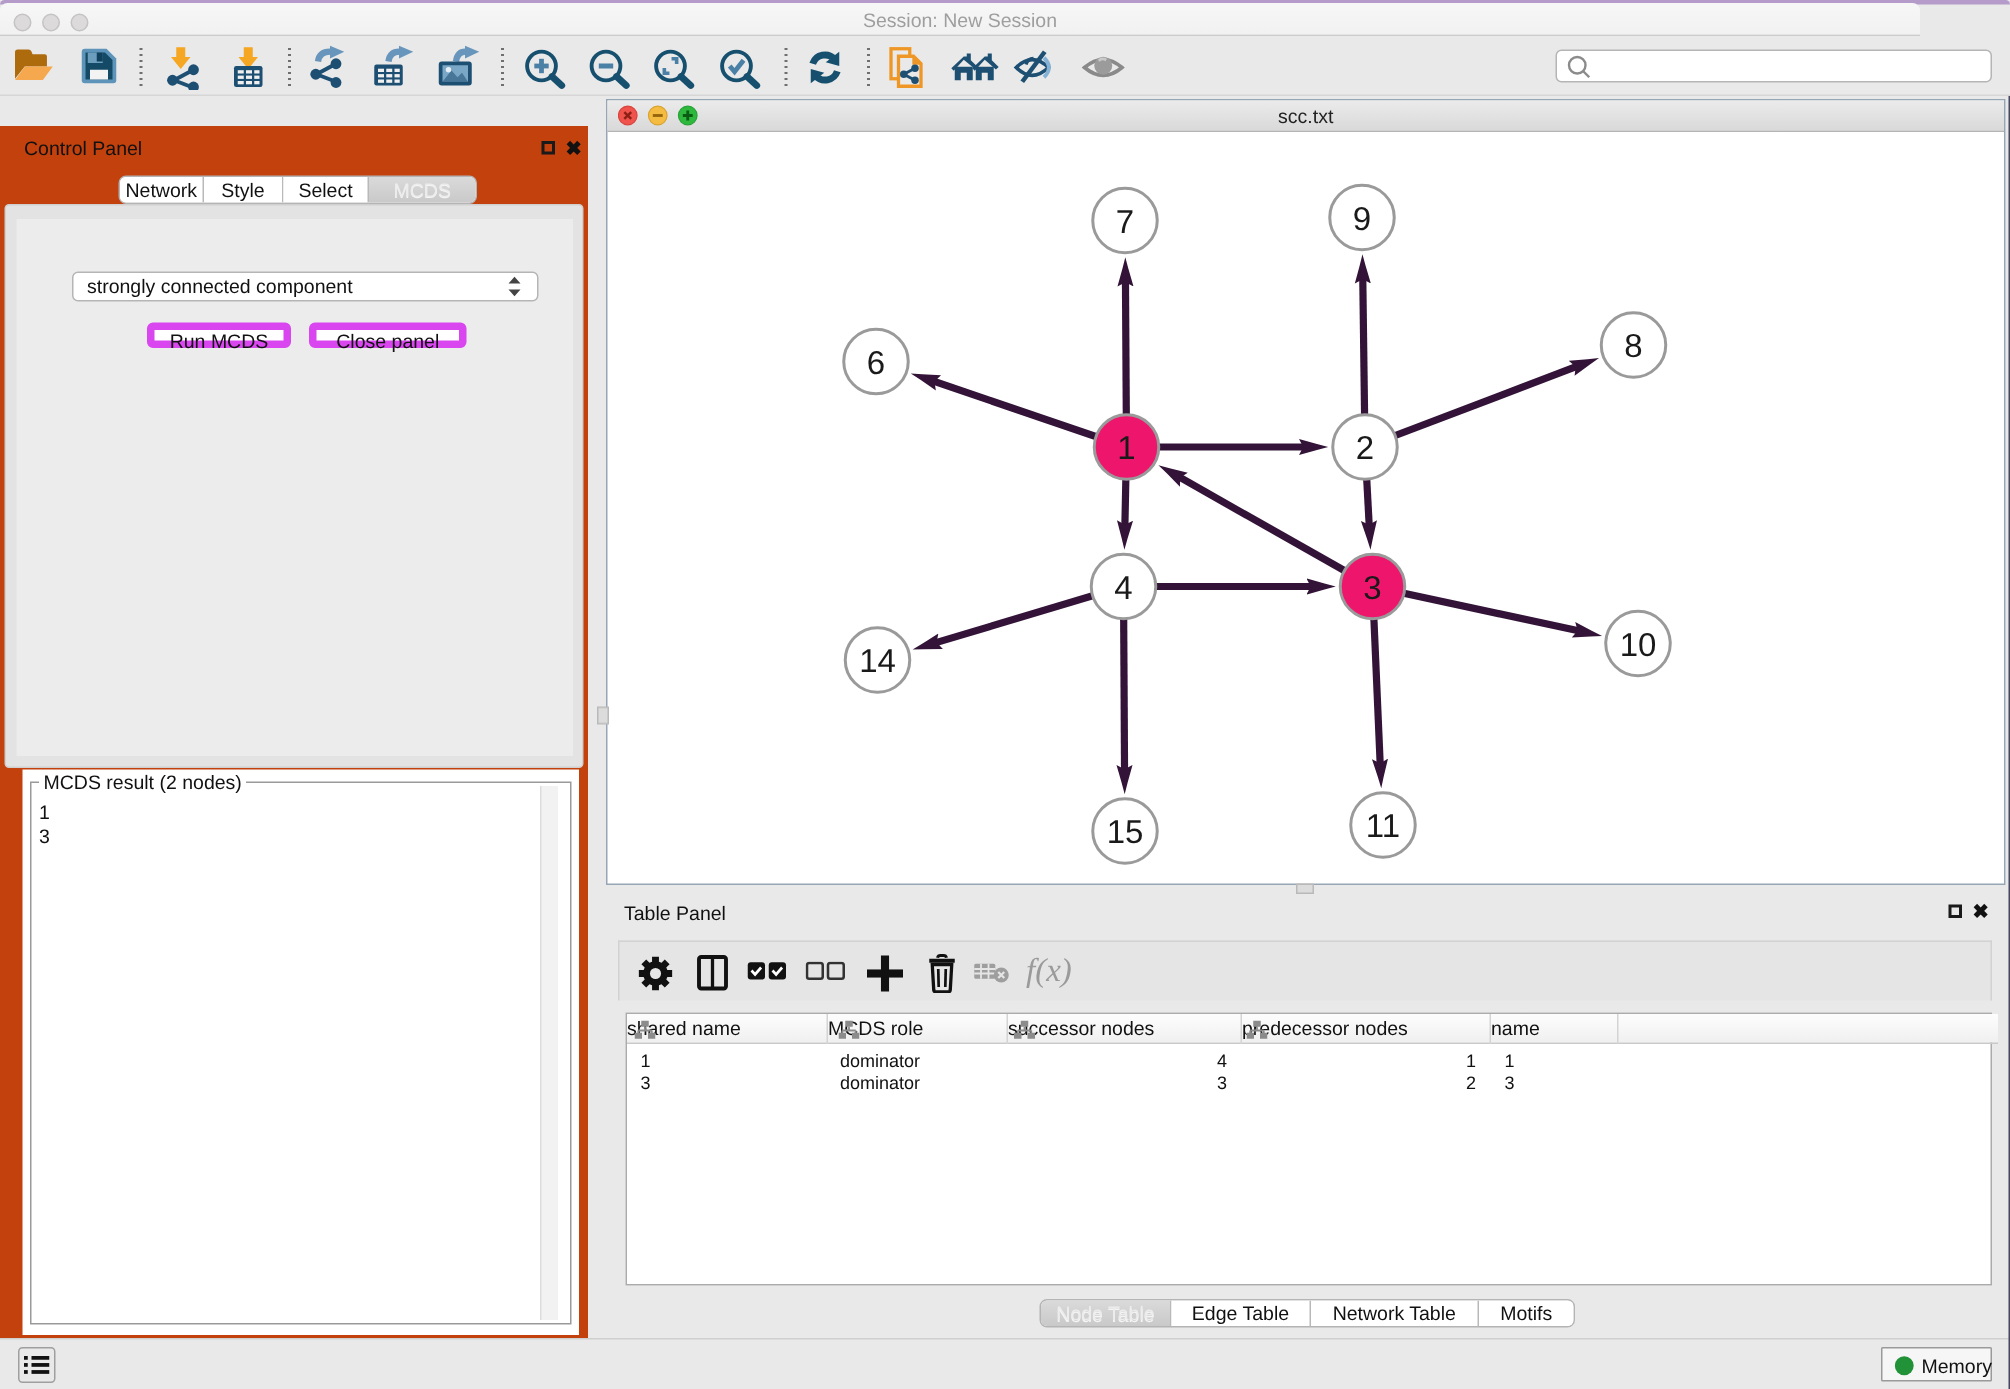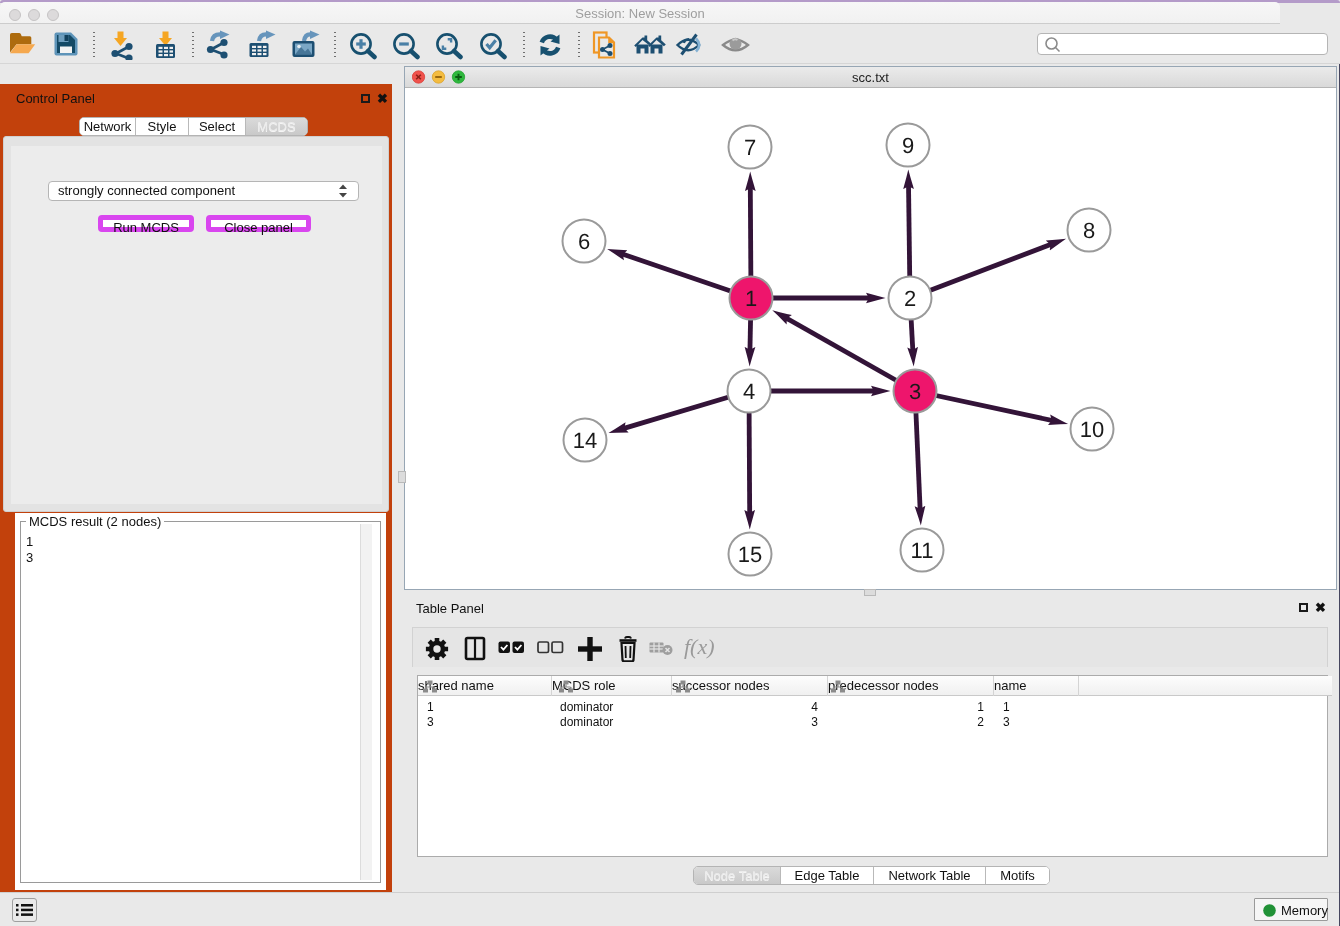--- a/index.html
+++ b/index.html
@@ -274,21 +274,21 @@
   </div>
 
   <div id="cpanel" class="abs">
     <div id="cpanel-title">Control Panel</div>
     <div class="float-btn" style="left:361px; top:10px;"></div>
     <div class="close-btn" style="left:377px; top:7px;">✖</div>
     <div class="tabbar" style="left:79px; top:33px;">
       <div class="tab" style="width:56px;">Network</div>
       <div class="tab" style="width:53px;">Style</div>
       <div class="tab" style="width:57px;">Select</div>
-      <div class="tab sel" style="width:61px;">MCDS</div>
+      <div class="tab sel" style="width:71px;">MCDS</div>
     </div>
     <div id="mcds-outer">
       <div id="mcds-inner">
         <div id="combo">strongly connected component
           <svg width="10" height="14" style="position:absolute;right:10px;top:2px">
             <path d="M1,5 L5,0.5 L9,5 z" fill="#444"></path>
             <path d="M1,9 L5,13.5 L9,9 z" fill="#444"></path>
           </svg>
         </div>
         <div class="btn" style="left:87px; top:69px; width:96px;">Run MCDS</div>

